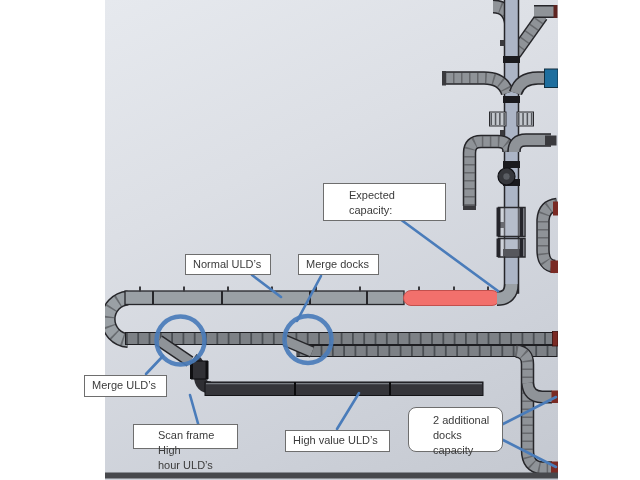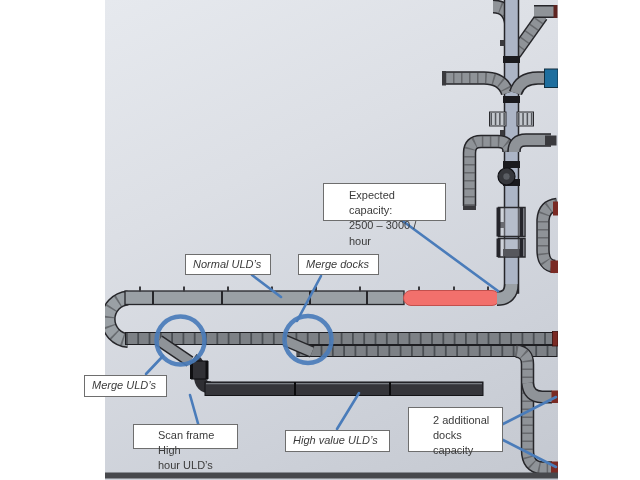--- a/index.html
+++ b/index.html
@@ -3,21 +3,21 @@
 <meta charset="utf-8">
 <style>
   html,body{margin:0;padding:0;background:#ffffff;}
   .page{position:relative;width:640px;height:480px;background:#ffffff;overflow:hidden;
         font-family:"Liberation Sans",sans-serif;}
   .photo{position:absolute;left:105px;top:0;width:453px;height:480px;
          background:linear-gradient(155deg,#e6e9ee 0%,#dcdfe5 35%,#cdd1d9 75%,#c4c8d0 100%);}
   .photo svg{position:absolute;left:0;top:0;}
   .callout{position:absolute;background:#ffffff;border:1px solid #6e6e6e;color:#3b3b3b;
            font-size:11px;line-height:1.38;padding:3px 7px;box-sizing:border-box;}
-  .callout.single{white-space:nowrap;display:flex;align-items:center;font-style:italic;}
+  .callout.single{white-space:nowrap;display:flex;align-items:center;}
   .callout span{display:block;padding-left:17px;}
 </style>
 </head>
 <body>
 
 <div class="page">
 
   <div class="photo">
     <svg width="453" height="480" viewBox="0 0 453 480">
 
@@ -174,34 +174,33 @@
         <line x1="396" y1="439" x2="451" y2="467"></line>
       </g>
 
       <circle cx="75.5" cy="340.5" r="24" fill="none" stroke="#4A7CBA" stroke-width="4.5" stroke-opacity="0.92"></circle>
       <circle cx="203" cy="339.5" r="23.5" fill="none" stroke="#4A7CBA" stroke-width="4.5" stroke-opacity="0.92"></circle>
     </svg>
   </div>
 
   <div class="callout" style="left:323px;top:183px;width:123px;height:38px;padding:4px 8px;">
     <span>Expected capacity:</span>
-    <span>2500 – 3000 / hour</span>
   </div>
 
   <div class="callout single" style="left:185px;top:254px;width:86px;height:21px;">Normal ULD’s</div>
 
   <div class="callout single" style="left:84px;top:375px;width:83px;height:22px;">Merge ULD’s</div>
 
   <div class="callout single" style="left:298px;top:254px;width:81px;height:21px;">Merge docks</div>
 
   <div class="callout" style="left:133px;top:424px;width:105px;height:25px;">
     <span>Scan frame High</span>
     <span>hour ULD’s</span>
   </div>
 
   <div class="callout single" style="left:277px;top:430px;width:105px;height:22px;margin-left:8px;">High value ULD’s</div>
 
-  <div class="callout" style="left:408px;top:407px;width:95px;height:45px;padding:5px 7px;">
+  <div class="callout" style="left:408px;top:407px;width:95px;height:45px;padding:5px 7px;border-radius:8px;">
     <span>2 additional</span>
     <span>docks capacity</span>
   </div>
 
 </div>
 
 </body></html>

